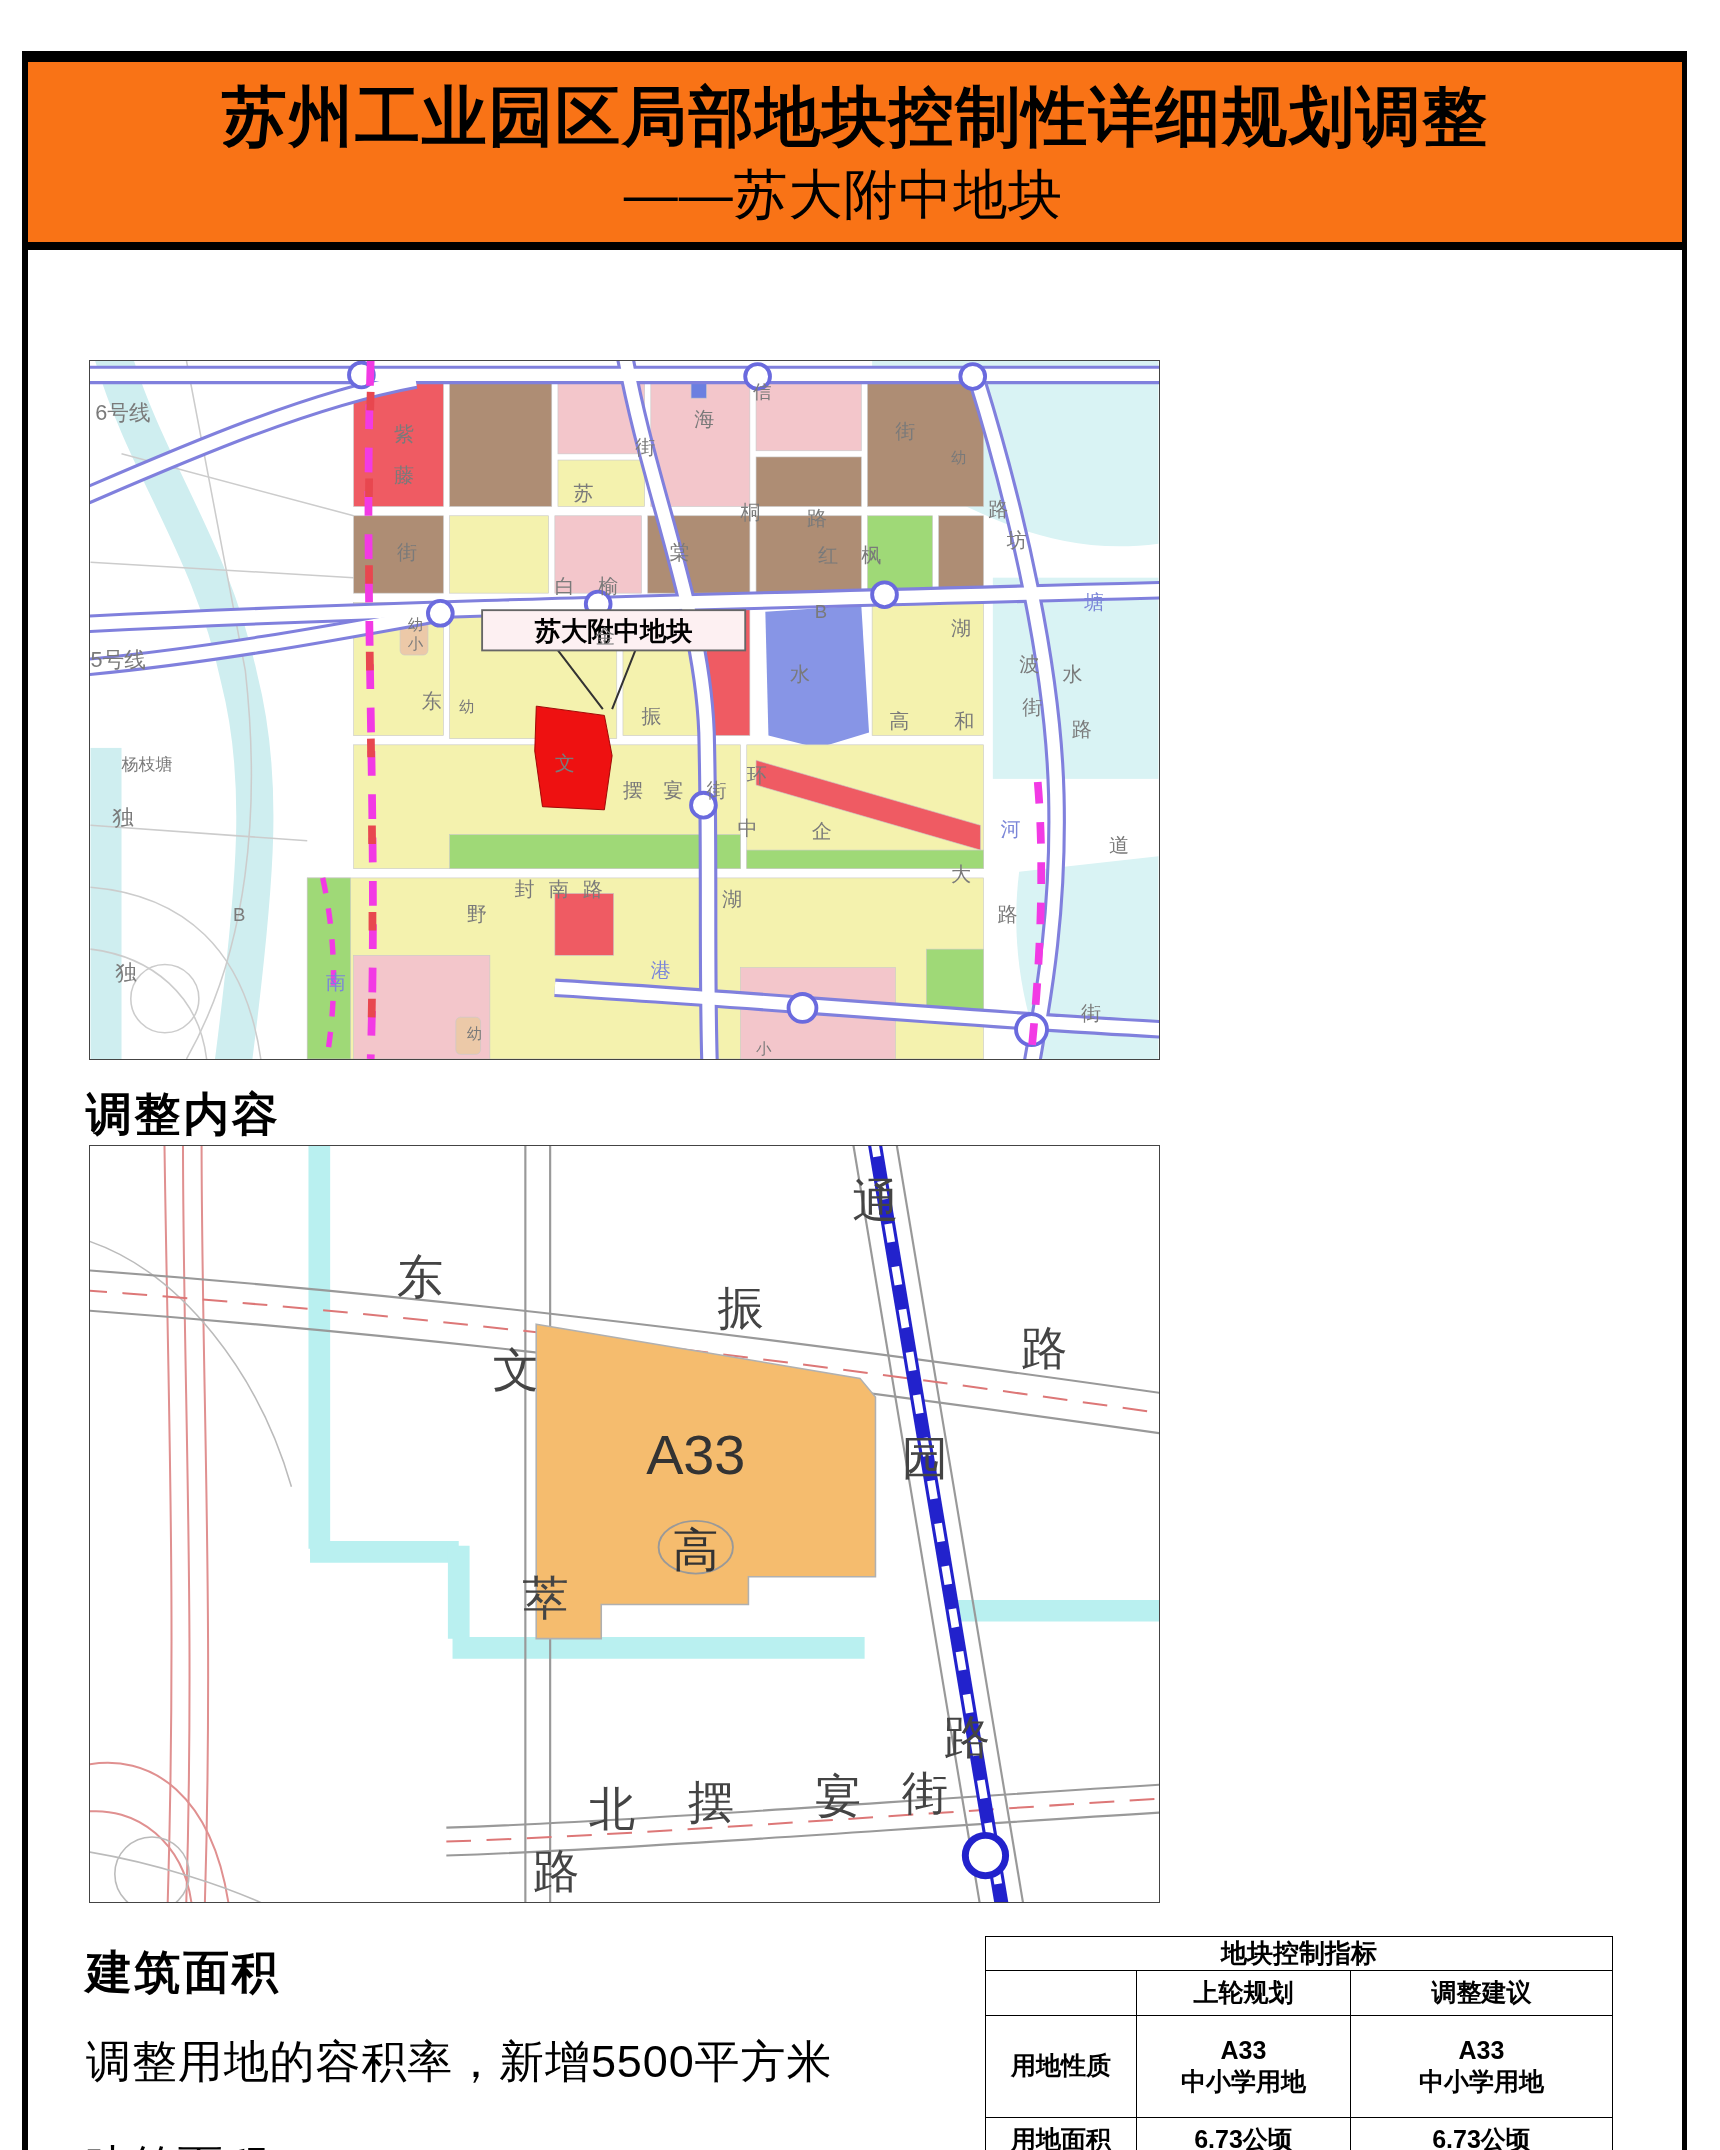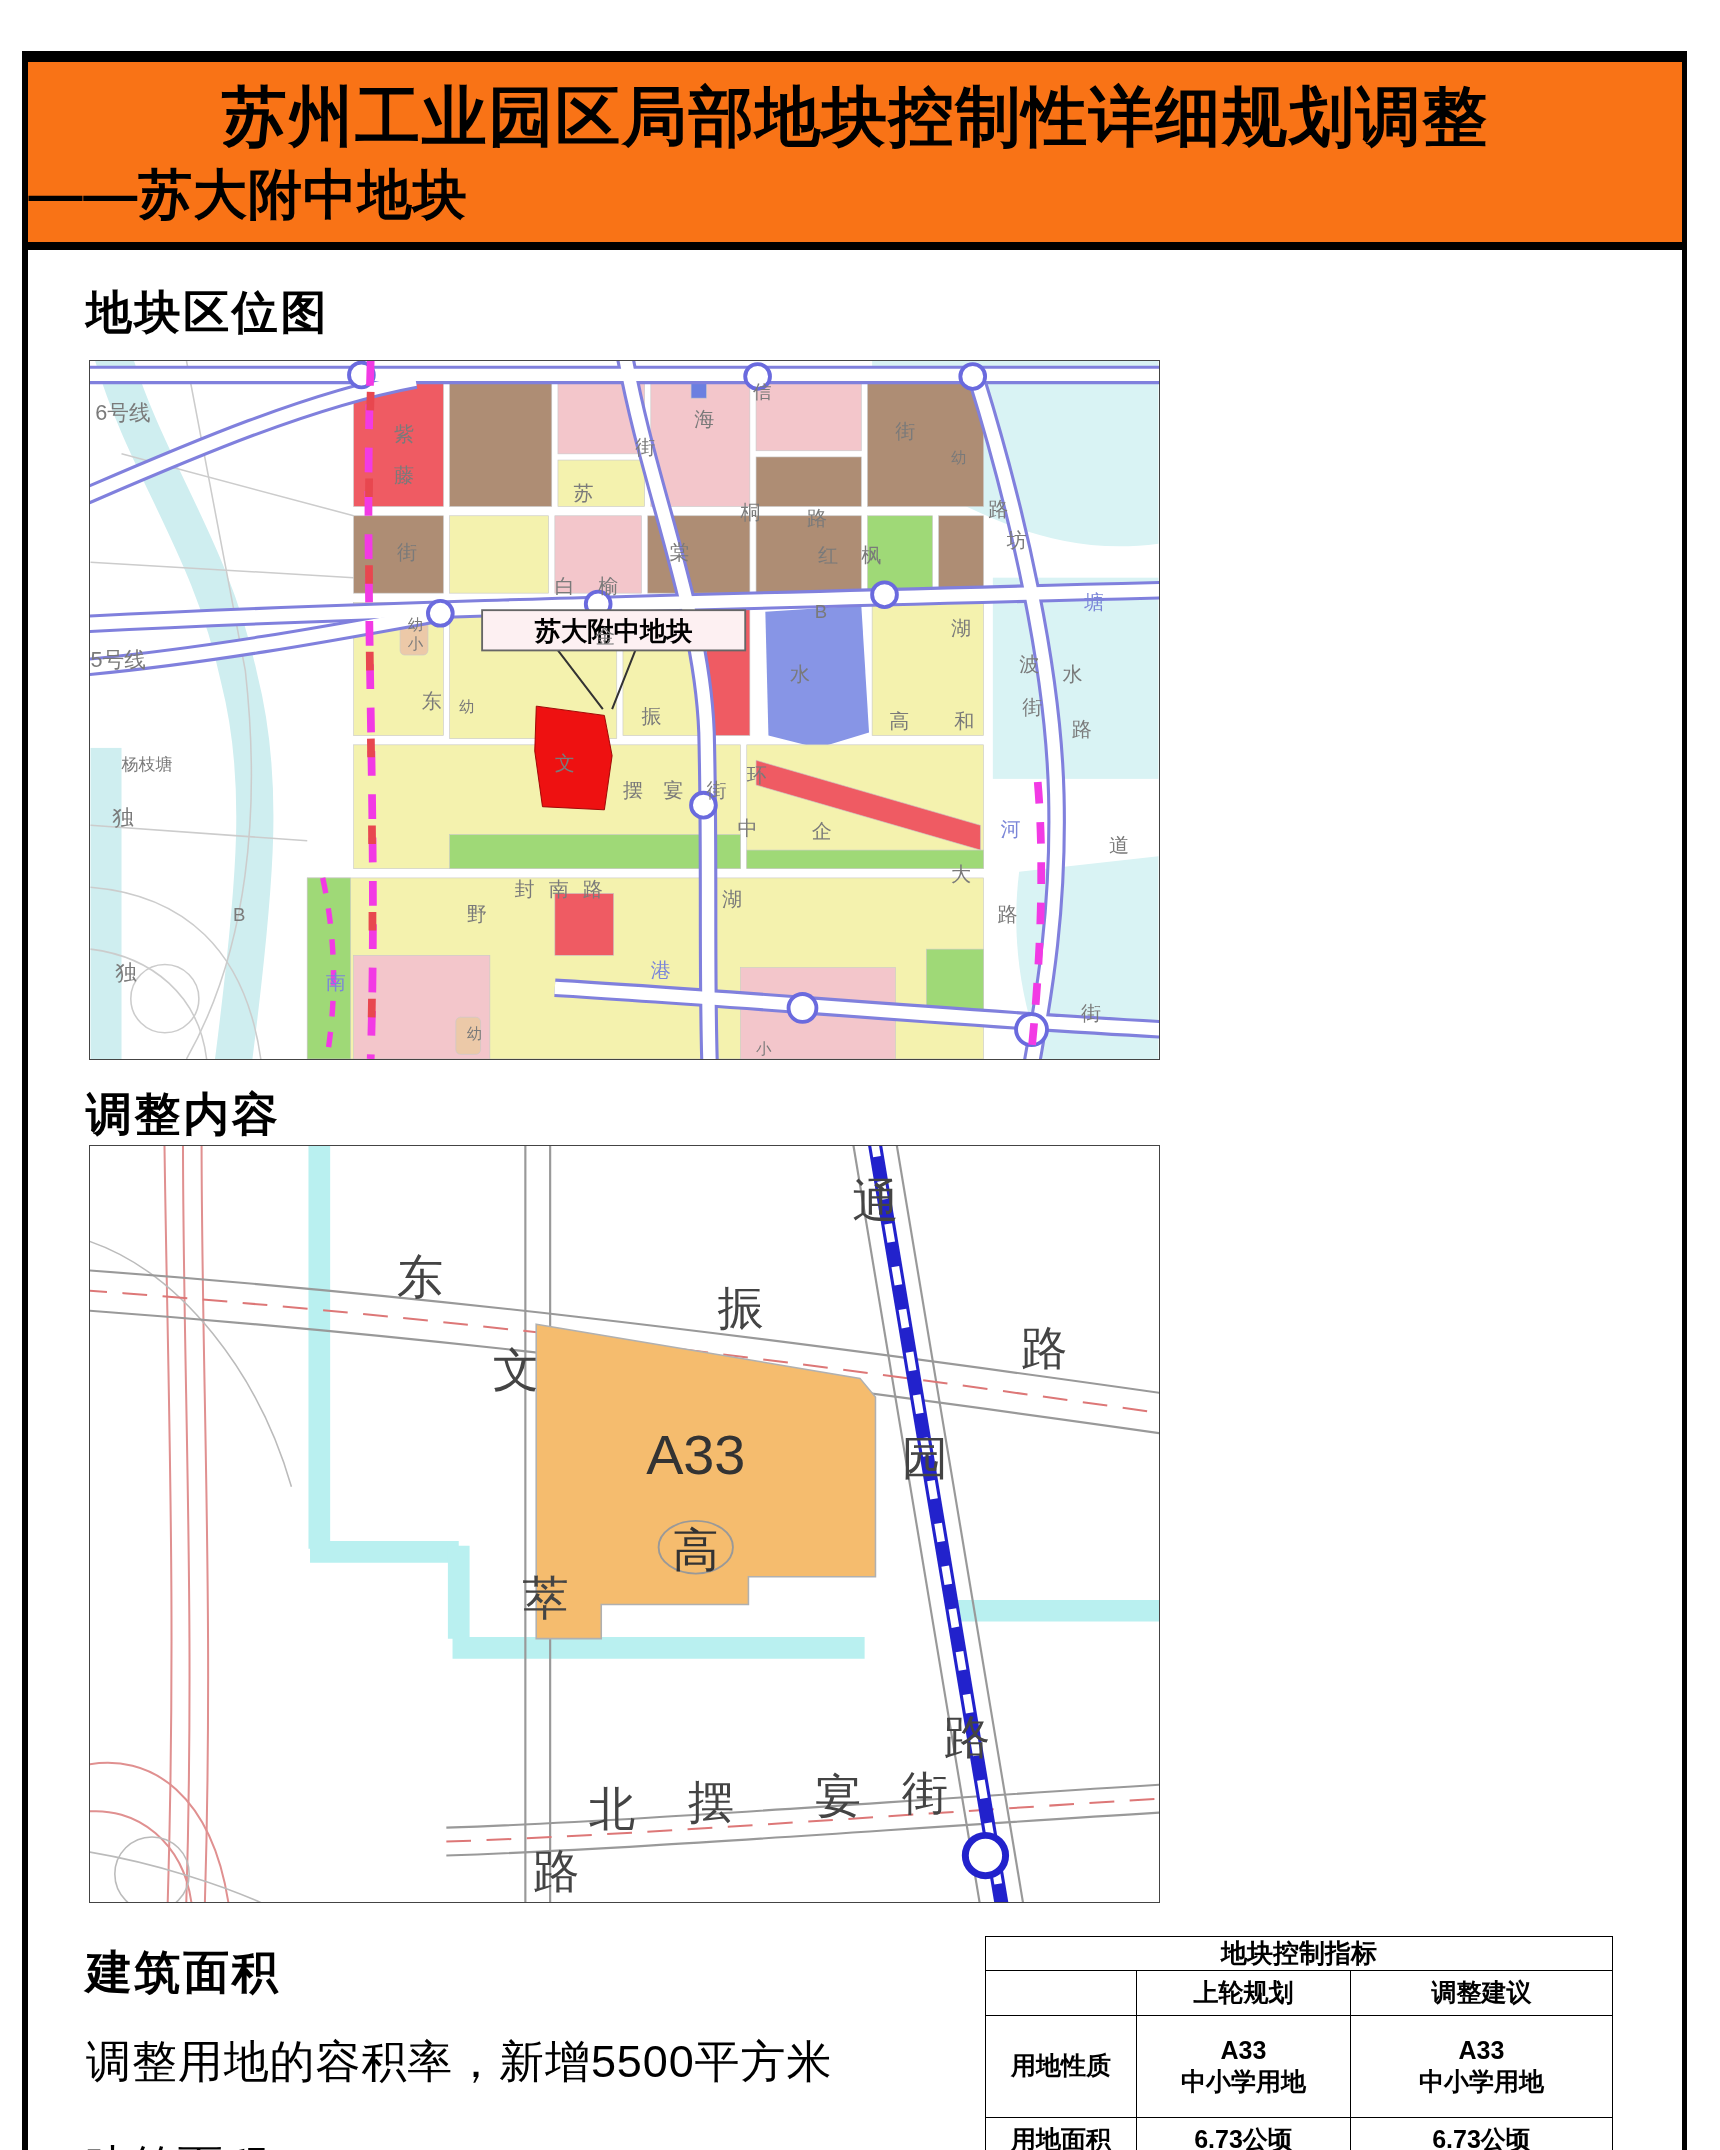--- a/index.html
+++ b/index.html
@@ -4,21 +4,21 @@
 <style>
   html,body{margin:0;padding:0;background:#fff;}
   .page{position:relative;width:1721px;height:2433px;background:#fff;overflow:hidden;
         font-family:"Liberation Sans",sans-serif;color:#000;}
   
   .header-box{position:absolute;left:22.4px;top:51px;width:1665px;height:199px;box-sizing:border-box;
     border-top:11.2px solid #000;border-bottom:8.6px solid #000;border-left:6.5px solid #000;border-right:5.6px solid #000;background:#f97316;}
   .side-frame{position:absolute;left:22.4px;top:249px;width:1665px;height:2140px;box-sizing:border-box;
     border-left:6.5px solid #000;border-right:5.6px solid #000;border-bottom:6.9px solid #000;}
   .main-title{margin-top:19px;text-align:center;font-size:65px;font-weight:bold;letter-spacing:1.7px;line-height:1.1;}
-  .sub-title{margin-top:6px;text-align:left;padding-right:24px;font-size:54px;font-weight:bold;letter-spacing:0.9px;}
+  .sub-title{margin-top:6px;text-align:center;padding-right:24px;font-size:54px;font-weight:normal;letter-spacing:0.9px;}
   
   .sec-h{position:absolute;left:86px;font-size:46px;font-weight:bold;letter-spacing:2.6px;}
   .adj-line{position:absolute;left:86px;font-size:45px;letter-spacing:0.9px;}
   
   .fig{position:absolute;left:89px;width:1071px;box-sizing:border-box;border:1.7px solid #444;background:#fff;}
   .fig svg{display:block;width:100%;height:100%;}
   
   .ind-table{position:absolute;left:985px;top:1936px;border-collapse:collapse;table-layout:fixed;}
   .ind-table td{border:1.3px solid #000;text-align:center;vertical-align:middle;
     font-size:25px;font-weight:bold;padding:0 3.4px;line-height:1.25;}
@@ -33,21 +33,20 @@
 <body>
 
 <div class="page">
 
   <div class="header-box">
     <div class="main-title">苏州工业园区局部地块控制性详细规划调整</div>
     <div class="sub-title">——苏大附中地块</div>
   </div>
   <div class="side-frame"></div>
 
-  <div class="sec-h" style="top:282px;">地块区位图</div>
 
   <div class="fig" style="top:360px;height:700px;">
     <svg viewBox="0 0 690 451">
       <rect x="0" y="0" width="690" height="451" fill="#ffffff"></rect>
 
       <g>
         <path d="M14,-5 C36,70 78,120 96,205 C112,268 108,330 92,455" stroke="#cfeef0" stroke-width="24" fill="none"></path>
         <rect x="0" y="250" width="20" height="201" fill="#cfeef0"></rect>
         <path d="M505,0 L690,0 L690,118 C640,125 600,110 568,95 C540,82 515,60 505,40 Z" fill="#d9f3f4"></path>
         <rect x="583" y="140" width="107" height="130" fill="#d9f3f4"></rect>

